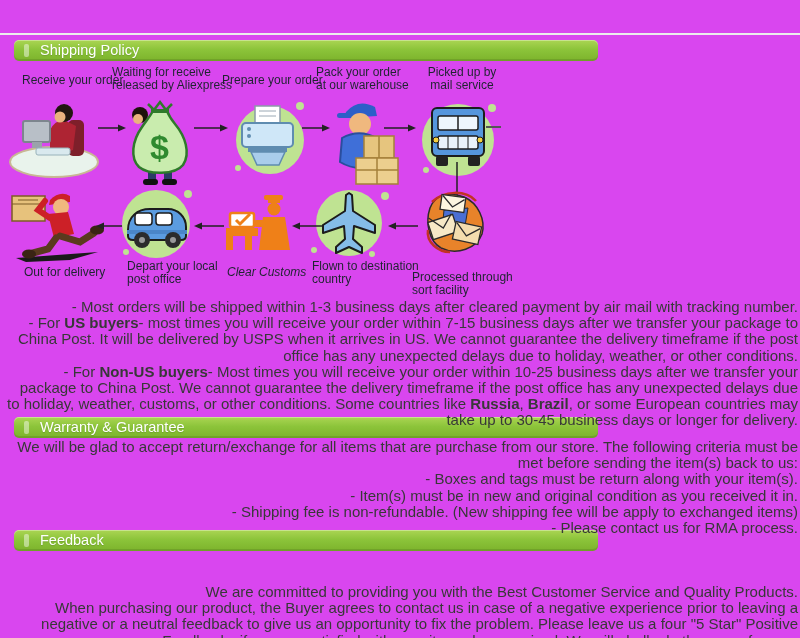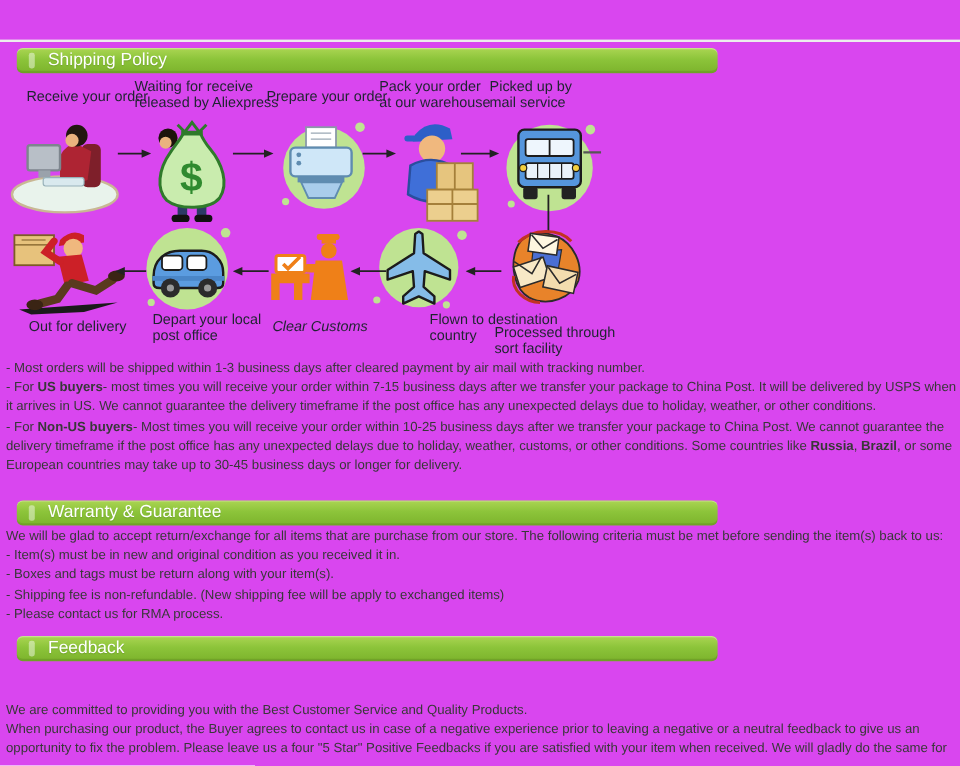--- a/index.html
+++ b/index.html
@@ -16,21 +16,21 @@
   .bar .bartitle{position:absolute;left:26px;top:0;line-height:21px;font-size:14.5px;
        color:#ffffff;text-shadow:0 1px 1px rgba(0,0,0,.15);}
 
   
   .flowlabel{position:absolute;font-size:12px;line-height:13px;color:#1f2430;}
   .nw{white-space:nowrap;}
   .fi{position:absolute;}
   .arr{position:absolute;}
 
   
-  .txt{position:absolute;left:5px;width:793px;font-size:11px;line-height:16.2px;color:#383838;}
+  .txt{position:absolute;left:5px;width:793px;font-size:15px;line-height:16.2px;color:#383838;text-align:right;}
   .txt .para{margin:0;}
   .txt b{font-weight:bold;}
 </style>
 </head>
 <body>
 
 <div id="page">
   <div class="topline"></div>
 
   <div class="bar" style="top:40px;">
@@ -43,21 +43,21 @@
   </div>
   <div class="bar" style="top:417px;">
     <span class="tick"></span>
     <span class="bartitle">Warranty &amp; Guarantee</span>
   </div>
 
   <div class="flowlabel nw" style="left:22px;top:74px;">Receive your order</div>
   <div class="flowlabel" style="left:112px;top:66px;width:124px;">Waiting for receive released by Aliexpress</div>
   <div class="flowlabel nw" style="left:222px;top:74px;">Prepare your order</div>
   <div class="flowlabel" style="left:316px;top:66px;width:96px;">Pack your order at our warehouse</div>
-  <div class="flowlabel" style="left:408px;top:66px;width:80px;">Picked up by mail service</div>
+  <div class="flowlabel" style="left:422px;top:66px;width:80px;text-align:center;">Picked up by mail service</div>
 
   <svg class="fi" style="left:8px;top:96px;" width="96" height="84" viewBox="0 0 96 84">
     <ellipse cx="46" cy="66" rx="44" ry="15" fill="#e9f3ec" stroke="#c9b794" stroke-width="2"></ellipse>
     <rect x="60" y="24" width="16" height="36" rx="5" fill="#7e1f2a"></rect>
     <path d="M42 34 Q48 22 58 25 L68 30 L65 54 Q52 60 42 53 Z" fill="#ae2433"></path>
     <circle cx="56" cy="17" r="9" fill="#221710"></circle>
     <circle cx="52" cy="21" r="5.5" fill="#eab37e"></circle>
     <rect x="15" y="25" width="27" height="21" rx="2" fill="#b8bfc7" stroke="#7d858e" stroke-width="2"></rect>
     <rect x="24" y="46" width="10" height="6" fill="#9aa2ab"></rect>
     <rect x="28" y="52" width="34" height="7" rx="2" fill="#d9e9ee" stroke="#98b2ba"></rect>
@@ -215,32 +215,32 @@
       <polygon points="0,5 8,1.5 8,8.5" fill="#222"></polygon>
     </svg>
   <svg class="arr" style="left:388px;top:221px;" width="30" height="10">
       <line x1="30" y1="5" x2="7" y2="5" stroke="#222" stroke-width="1.5"></line>
       <polygon points="0,5 8,1.5 8,8.5" fill="#222"></polygon>
     </svg>
 
   <div class="flowlabel nw" style="left:24px;top:266px;">Out for delivery</div>
   <div class="flowlabel" style="left:127px;top:260px;width:92px;">Depart your local post office</div>
   <div class="flowlabel nw" style="left:227px;top:266px;font-style:italic;">Clear Customs</div>
-  <div class="flowlabel" style="left:312px;top:260px;width:114px;margin-left:46px;">Flown to destination country</div>
+  <div class="flowlabel" style="left:312px;top:260px;width:114px;">Flown to destination country</div>
   <div class="flowlabel" style="left:412px;top:271px;width:108px;">Processed through sort facility</div>
 
   <div class="txt" style="top:299px;">
       <div class="para"><span>- Most orders will be shipped within 1-3 business days after cleared payment by air mail with tracking number.</span></div>
       <div class="para"><span>- For </span><b>US buyers</b><span>- most times you will receive your order within 7-15 business days after we transfer your package to China Post. It will be delivered by USPS when it arrives in US. We cannot guarantee the delivery timeframe if the post office has any unexpected delays due to holiday, weather, or other conditions.</span></div>
       <div class="para"><span>- For </span><b>Non-US buyers</b><span>- Most times you will receive your order within 10-25 business days after we transfer your package to China Post. We cannot guarantee the delivery timeframe if the post office has any unexpected delays due to holiday, weather, customs, or other conditions. Some countries like </span><b>Russia</b><span>, </span><b>Brazil</b><span>, or some European countries may take up to 30-45 business days or longer for delivery.</span></div>
     </div>
   <div class="txt" style="top:439px;">
       <div class="para"><span>We will be glad to accept return/exchange for all items that are purchase from our store. The following criteria must be met before sending the item(s) back to us:</span></div>
+      <div class="para"><span>- Boxes and tags must be return along with your item(s).</span></div>
       <div class="para"><span>- Item(s) must be in new and original condition as you received it in.</span></div>
-      <div class="para"><span>- Boxes and tags must be return along with your item(s).</span></div>
       <div class="para"><span>- Shipping fee is non-refundable. (New shipping fee will be apply to exchanged items)</span></div>
       <div class="para"><span>- Please contact us for RMA process.</span></div>
     </div>
   <div class="txt" style="top:584px;">
       <div class="para"><span>We are committed to providing you with the Best Customer Service and Quality Products.</span></div>
       <div class="para"><span>When purchasing our product, the Buyer agrees to contact us in case of a negative experience prior to leaving a negative or a neutral feedback to give us an opportunity to fix the problem. Please leave us a four "5 Star" Positive Feedbacks if you are satisfied with your item when received. We will gladly do the same for you.</span></div>
     </div>
 </div>
 
 </body></html>

